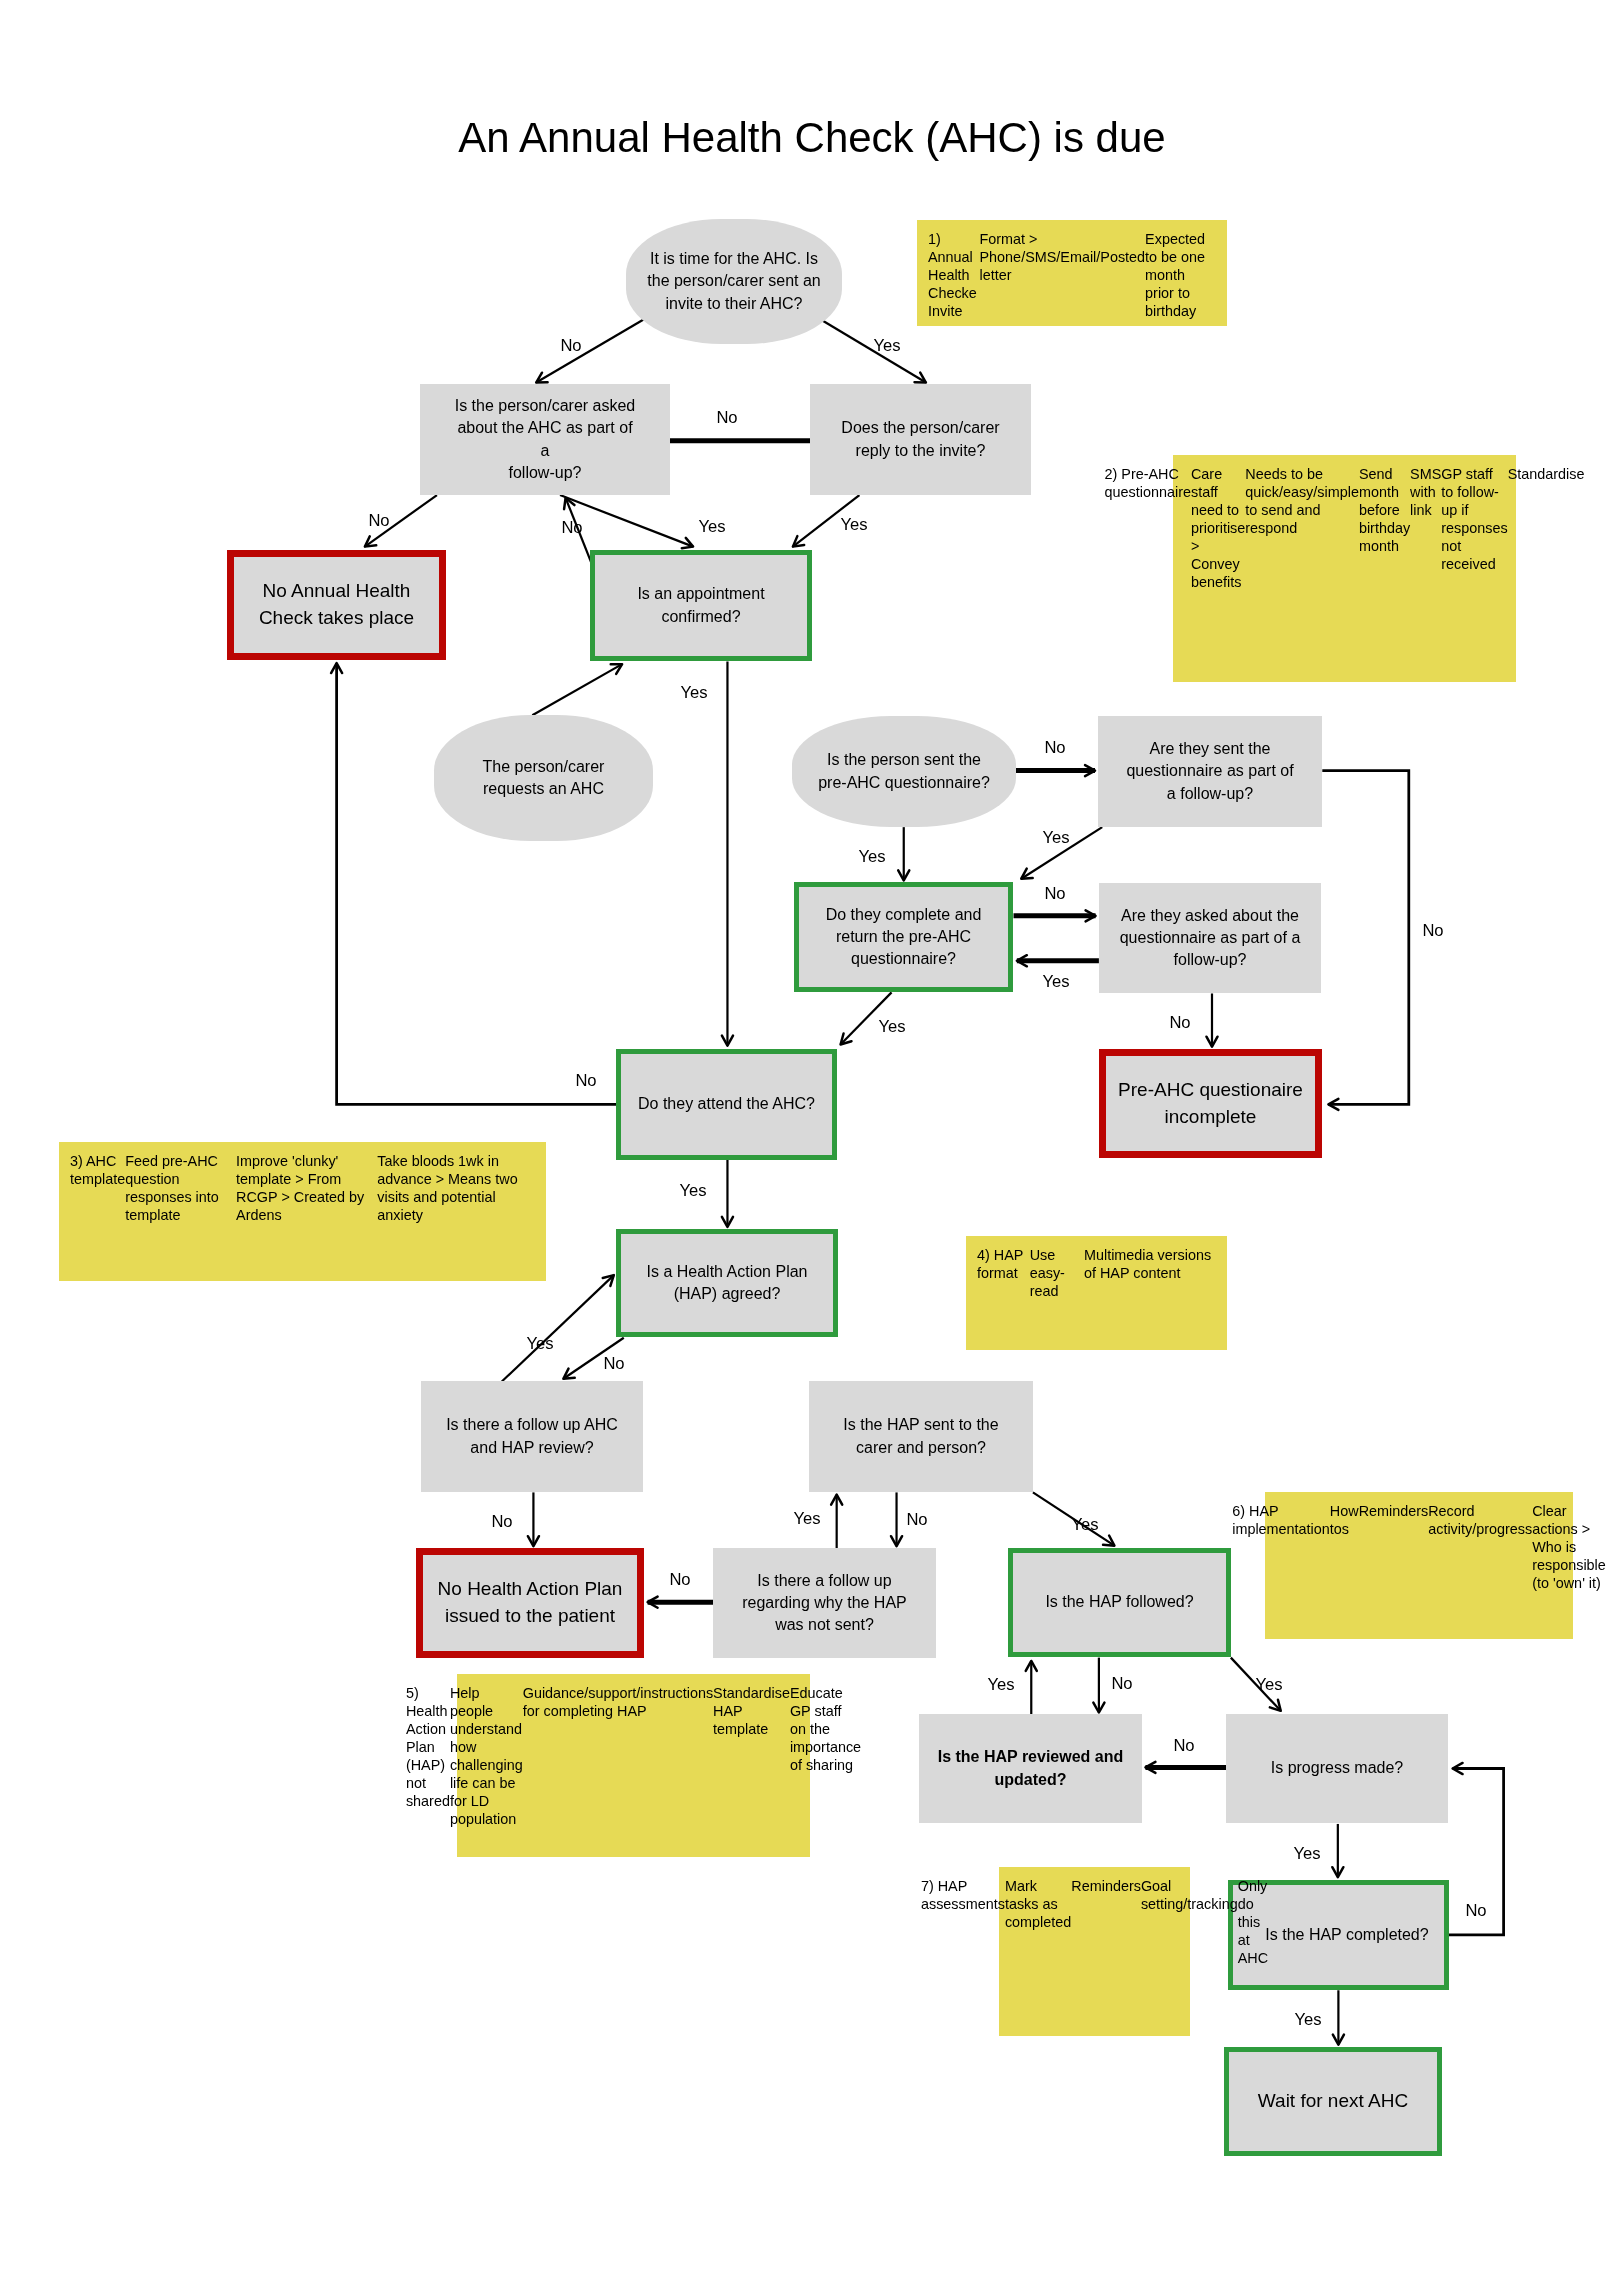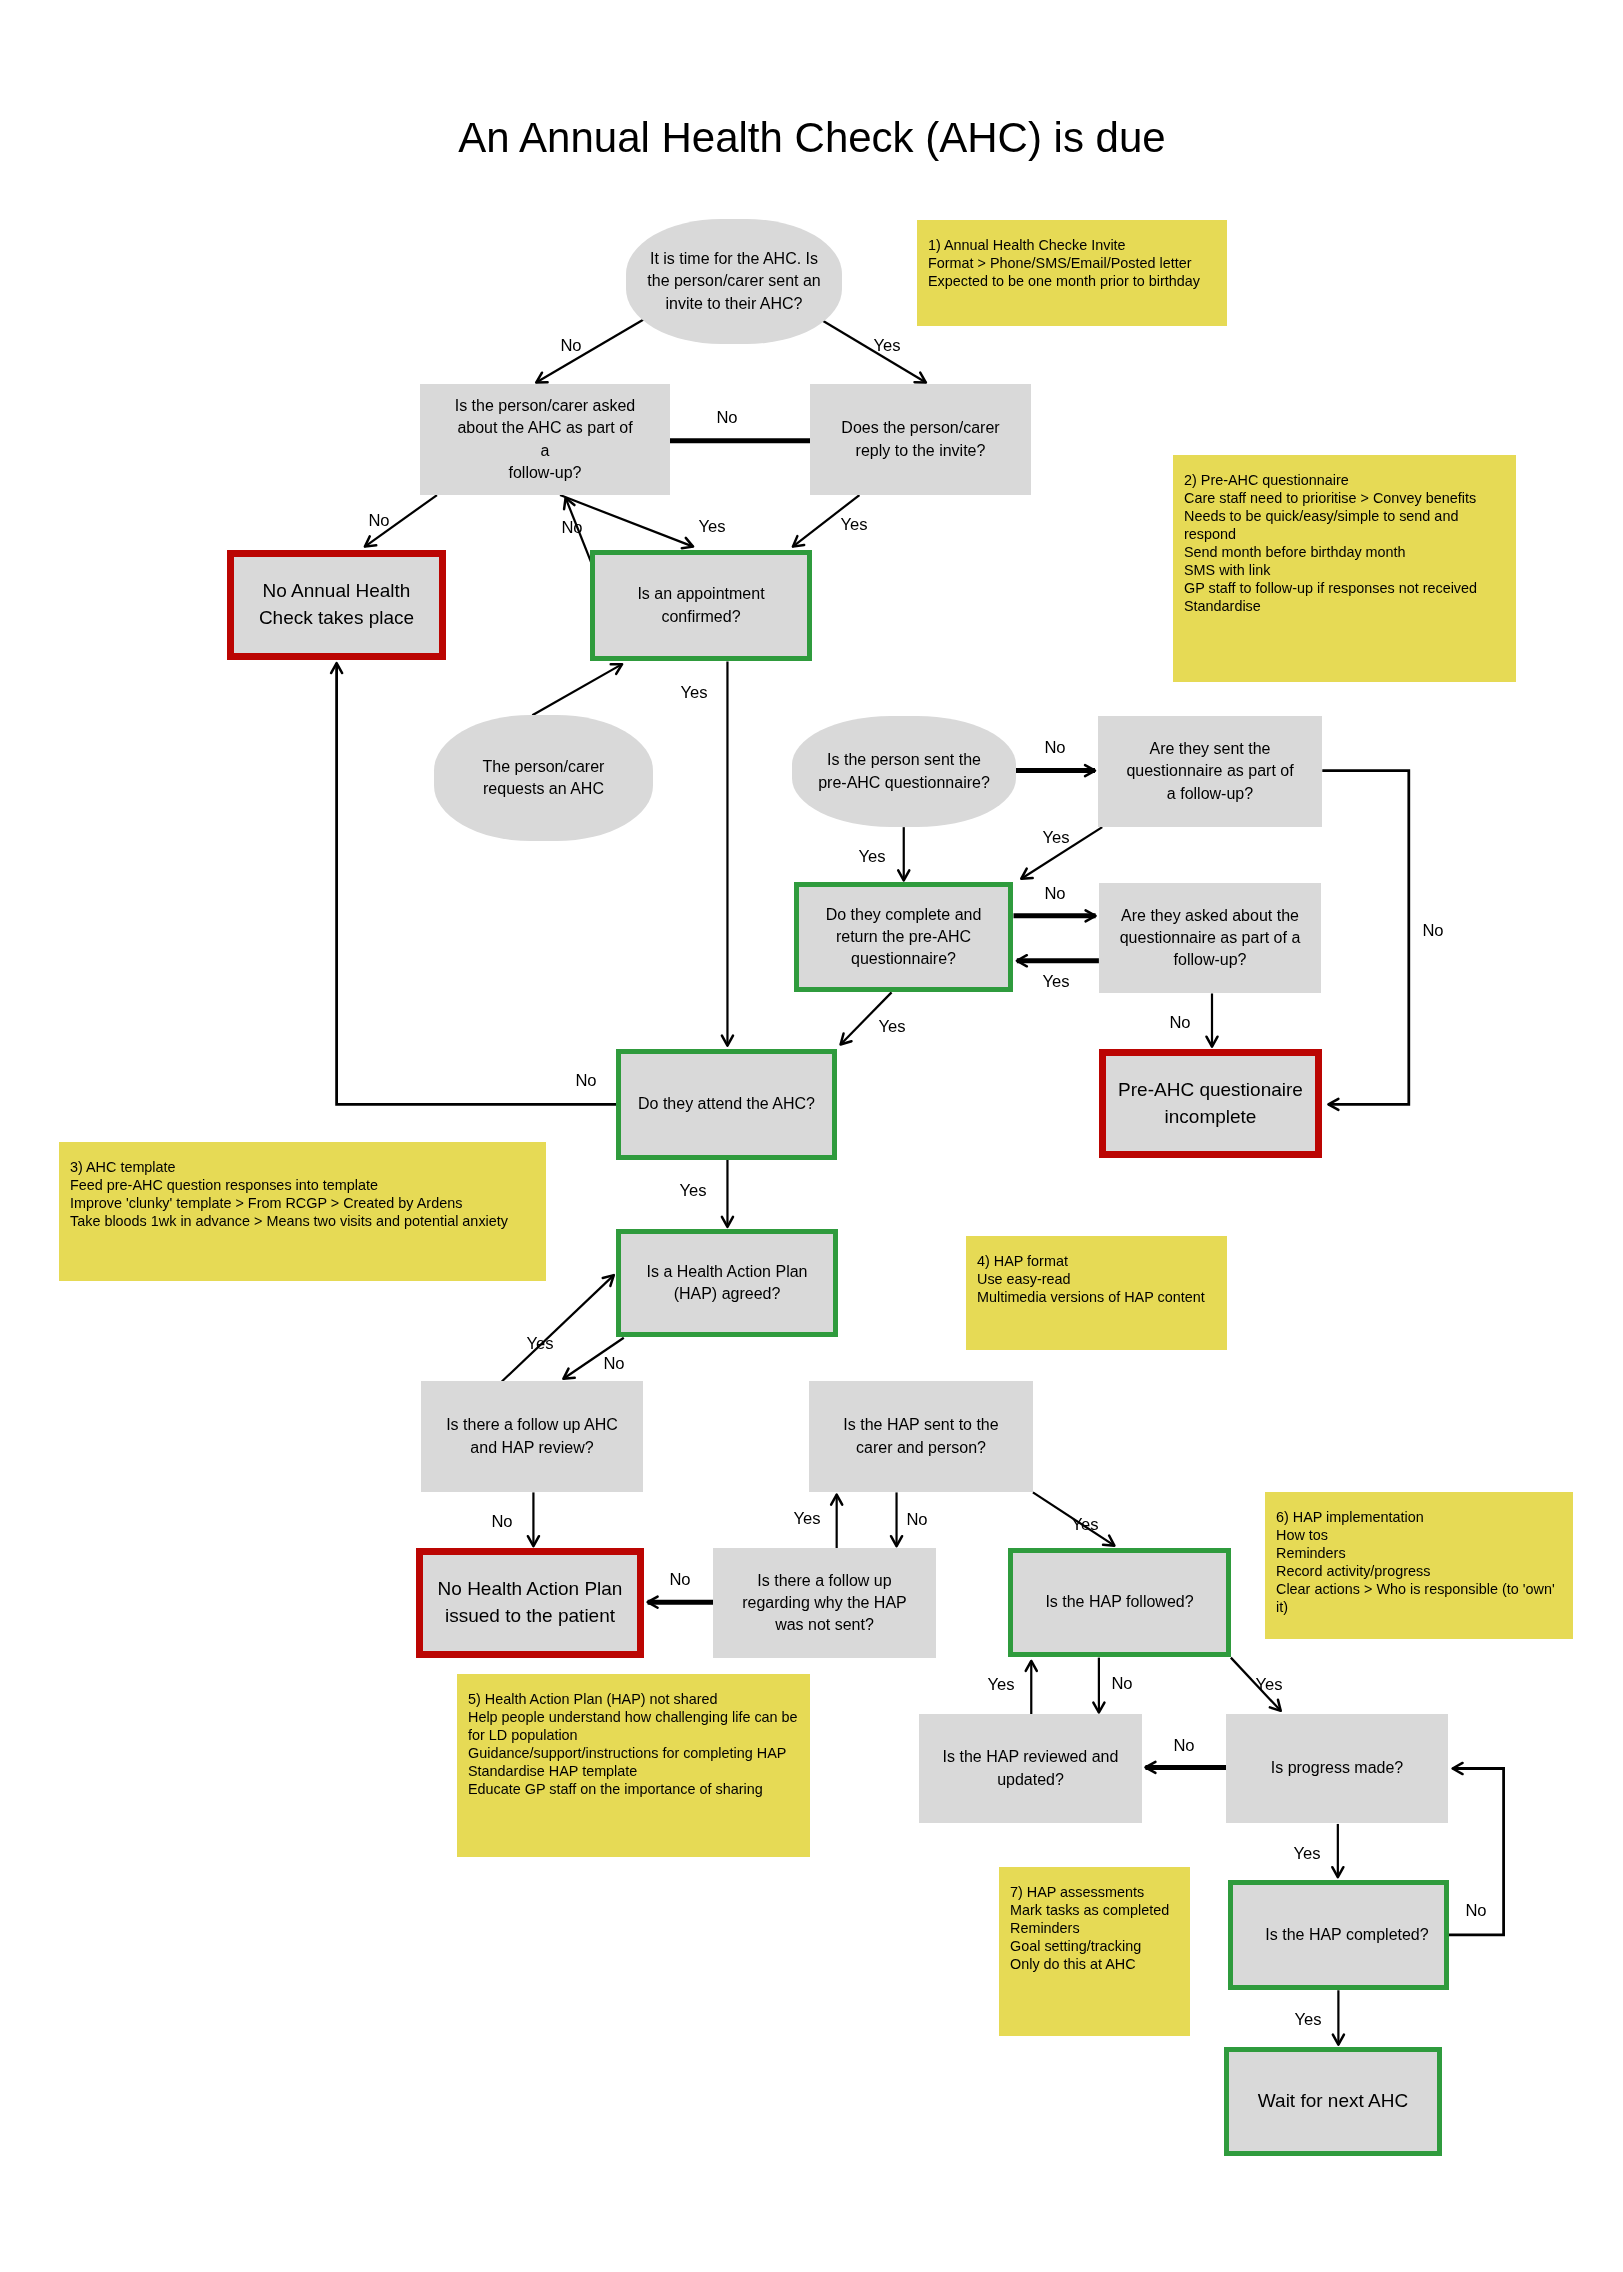--- a/index.html
+++ b/index.html
@@ -6,22 +6,22 @@
   body{width:1624px;height:2273px;position:relative;font-family:"Liberation Sans",sans-serif;color:#000;}
   #canvas{position:absolute;left:0;top:0;width:1624px;height:2273px;overflow:hidden;}
   #title{position:absolute;left:0;top:114px;width:100%;text-align:center;font-size:42px;font-weight:500;margin:0;letter-spacing:0px;}
   #edge-layer{position:absolute;left:0;top:0;}
   .node{position:absolute;background:#d9d9d9;display:flex;align-items:center;justify-content:center;
         text-align:center;font-size:16px;line-height:1.38;white-space:pre-line;box-sizing:border-box;}
   .node.ellipse{border-radius:44%;}
   .node.green{border:5px solid #2f9b3d;}
   .node.red{border:7.8px solid #bb0502;}
   .node.bold{font-weight:normal;font-size:19px;line-height:1.4;}
-  .note{position:absolute;background:#e6da55;box-sizing:border-box;padding:16px 11px;
-        display:flex;flex-direction:column;justify-content:flex-start;font-size:14.4px;}
+  .note{position:absolute;background:#e6da55;box-sizing:border-box;padding:10px 11px;
+        display:flex;flex-direction:row;justify-content:center;font-size:14.4px;}
   .note .line{white-space:pre-line;line-height:1.25;text-align:left;}
   .edge-label{position:absolute;transform:translate(-50%,-50%);font-size:16.6px;line-height:1;}
 </style>
 </head>
 <body>
 
 <div id="canvas">
   <h1 id="title">An Annual Health Check (AHC) is due</h1>
   <svg id="edge-layer" width="1624" height="2273" viewBox="0 0 2929 4100" xmlns="http://www.w3.org/2000/svg">
     <defs>
@@ -100,21 +100,21 @@
       <div class="node plain" style="left: 421px; top: 1381px; width: 222px; height: 111px;"><span>Is there a follow up AHC
 and HAP review?</span></div>
       <div class="node plain" style="left: 809px; top: 1381px; width: 224px; height: 111px;"><span>Is the HAP sent to the
 carer and person?</span></div>
       <div class="node red bold" style="left: 416px; top: 1548px; width: 228px; height: 110px;"><span>No Health Action Plan
 issued to the patient</span></div>
       <div class="node plain" style="left: 713px; top: 1548px; width: 223px; height: 110px;"><span>Is there a follow up
 regarding why the HAP
 was not sent?</span></div>
       <div class="node green" style="left: 1008px; top: 1548px; width: 223px; height: 109px;"><span>Is the HAP followed?</span></div>
-      <div class="node plain" style="left: 919px; top: 1714px; width: 223px; height: 109px;"><span>Is the HAP reviewed and
+      <div class="node plain" style="left: 919px; top: 1714px; width: 223px; height: 109px; font-weight: bold;"><span>Is the HAP reviewed and
 updated?</span></div>
       <div class="node plain" style="left: 1226px; top: 1714px; width: 222px; height: 109px;"><span>Is progress made?</span></div>
       <div class="node green" style="left: 1228px; top: 1880px; width: 221px; height: 110px; padding-left: 17px;"><span>Is the HAP completed?</span></div>
       <div class="node green bold" style="left: 1224px; top: 2047px; width: 218px; height: 109px;"><span>Wait for next AHC</span></div>
     </div>
   <div id="labels-layer">
       <div class="edge-label" style="left: 571px; top: 346px;">No</div>
       <div class="edge-label" style="left: 887px; top: 346px;">Yes</div>
       <div class="edge-label" style="left: 727px; top: 418px;">No</div>
       <div class="edge-label" style="left: 379px; top: 521px;">No</div>

